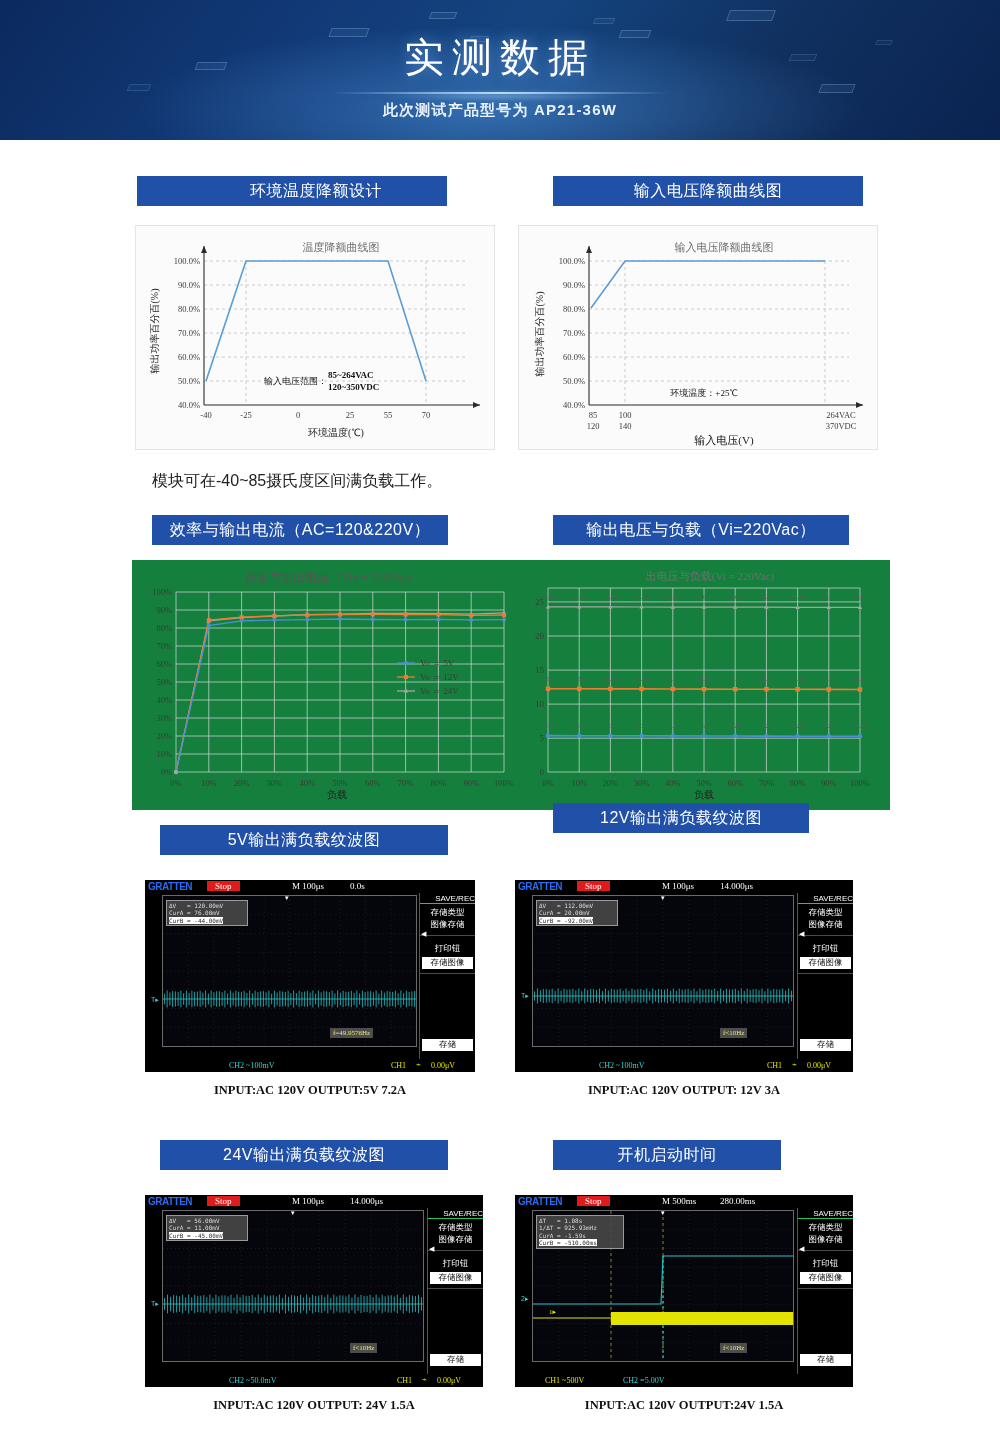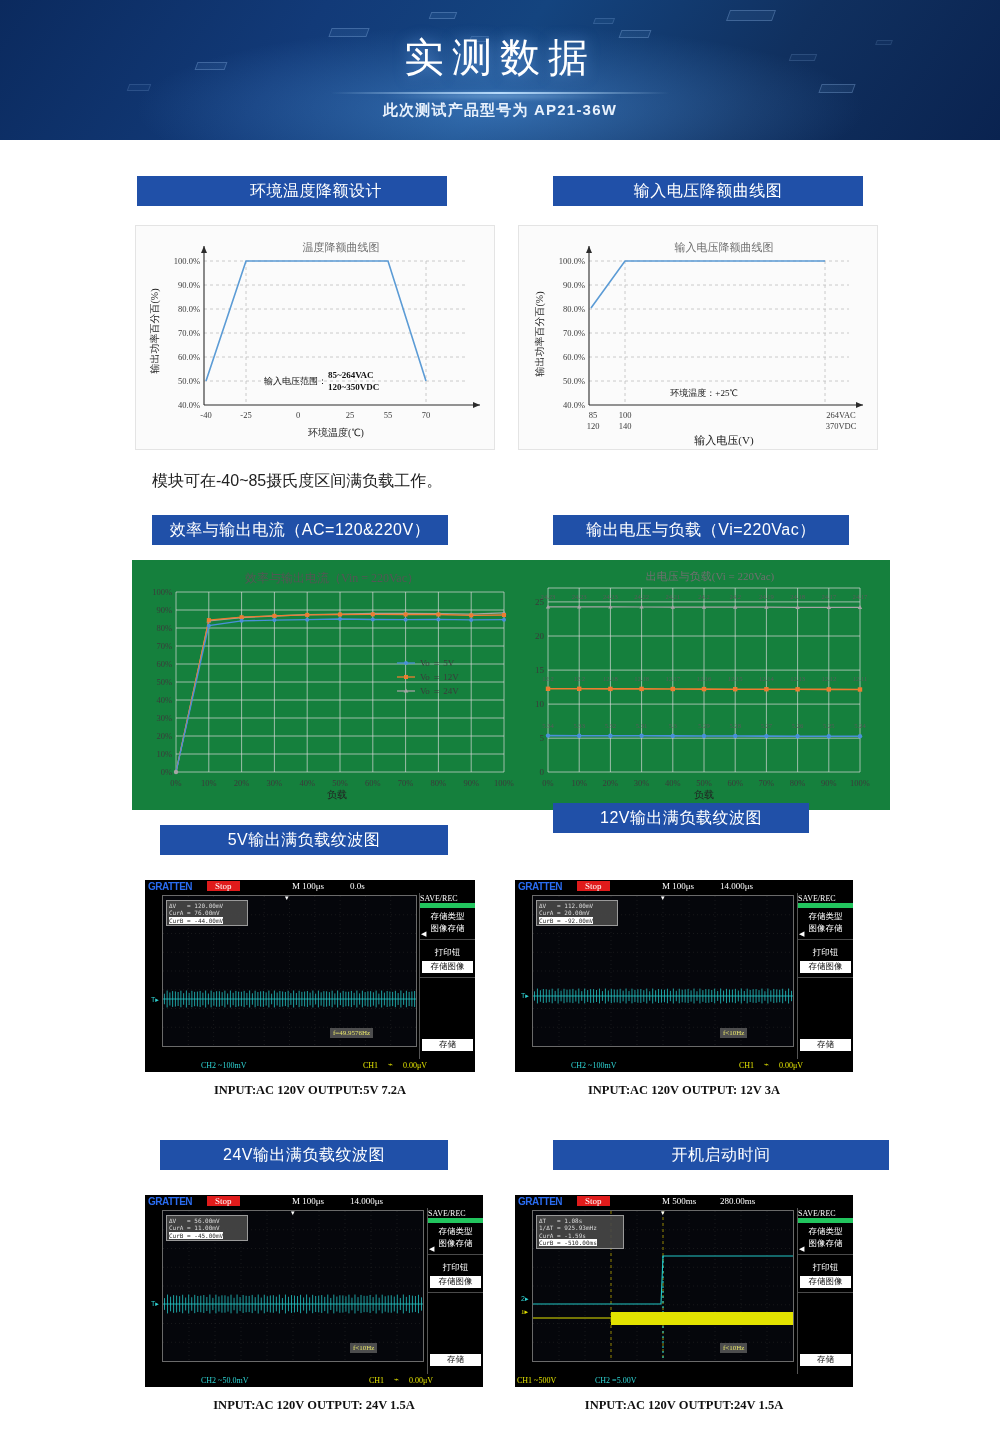--- a/index.html
+++ b/index.html
@@ -125,34 +125,34 @@
     border: 1px solid #9a9a9a;
     color: #dcdcdc;
     font-size: 6px; line-height: 7.4px;
     font-family: "DejaVu Sans Mono", monospace;
     padding: 1px 2px;
     white-space: pre;
   }
   .scope .meas .inv { background:#ffffff; color:#2b2b2b; }
   .scope .menu { position: absolute; top: 13px; bottom: 13px; background:#000; border-left:1px solid #555; }
   .scope .mhdr {
-    color:#fff; font-size:8px; text-align:left; padding-top:1px;
-    font-family:Liberation Serif, serif; border-bottom:5px solid #22c55e;
+    color:#fff; font-size:8px; text-align:right; padding-top:1px;
+    font-family:Liberation Sans, sans-serif; border-bottom:1px solid #22c55e;
   }
   .scope .mitem { color:#fff; font-size:8.5px; text-align:center; }
   .scope .mitem.sel { background:#ffffff; color:#111; margin: 0 2px; }
   .scope .msep { border-bottom: 1px solid #4a4a4a; }
   .scope .arrow { color:#fff; font-size:7px; position:absolute; left:1px; }
   .scope .fbox {
     position: absolute; background: rgba(85,85,85,0.9);
     color:#e7e46a; font-size:7px; padding: 1px 3px;
     font-family:"Liberation Serif", serif;
   }
   .scope .botbar { position:absolute; left:0; right:0; bottom:0; height:13px; }
-  .scope .ch { position:absolute; font-size:8px; font-family:"Liberation Serif", serif; }
+  .scope .ch { position:absolute; font-size:8px; font-family:"Liberation Serif", serif;margin-left:28px; }
   .scope .cyan { color:#2fd6d6; }
   .scope .yellow { color:#e3e300; }
   .scope .marker { position:absolute; color:#fff; font-size:7px; }
   .scope .tmark { position:absolute; color:#2fd6d6; font-size:7px; }
 </style>
 </head>
 <body>
 
 <div class="banner">
   <div class="deco" style="left:330px;top:28px;width:38px;height:9px;"></div>
@@ -824,21 +824,21 @@
     <div class="botbar">
       <div class="ch cyan" style="left:56px;top:2px;">CH2  ~100mV</div>
       <div class="ch yellow" style="left:224px;top:2px;">CH1</div>
       <div class="ch yellow" style="left:249px;top:1px;">⌁</div>
       <div class="ch yellow" style="left:264px;top:2px;">0.00μV</div>
     </div>
   </div>
   <div class="cap" style="left:515px;top:943px;width:338px;">INPUT:AC 120V OUTPUT: 12V 3A</div>
 
   <div class="sec-title" style="left:160px;top:1000px;width:288px;">24V输出满负载纹波图</div>
-  <div class="sec-title" style="left:553px;top:1000px;width:336px;">开机启动时间</div>
+  <div class="sec-title" style="left:553px;top:1000px;width:228px;">开机启动时间</div>
 
   <div class="scope" style="left:145px;top:1055px;width:338px;height:192px;">
     <div class="topbar"></div>
     <div class="brand"><span>GRATTEN</span></div>
     <div class="stop" style="left:62px;">Stop</div>
     <div class="tb" style="left:147px;">M 100μs</div>
     <div class="tb" style="left:205px;">14.000μs</div>
     <div class="grid" style="left:17px;top:15px;width:262px;height:152px;">
       <svg width="260" height="150">
         <g stroke="#2c2c2c" stroke-width="0.5" stroke-dasharray="1 3">

